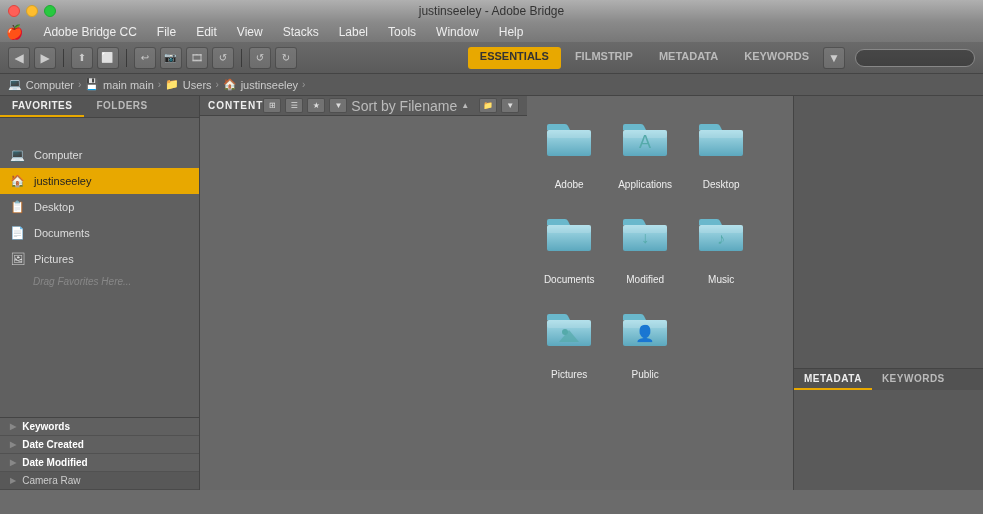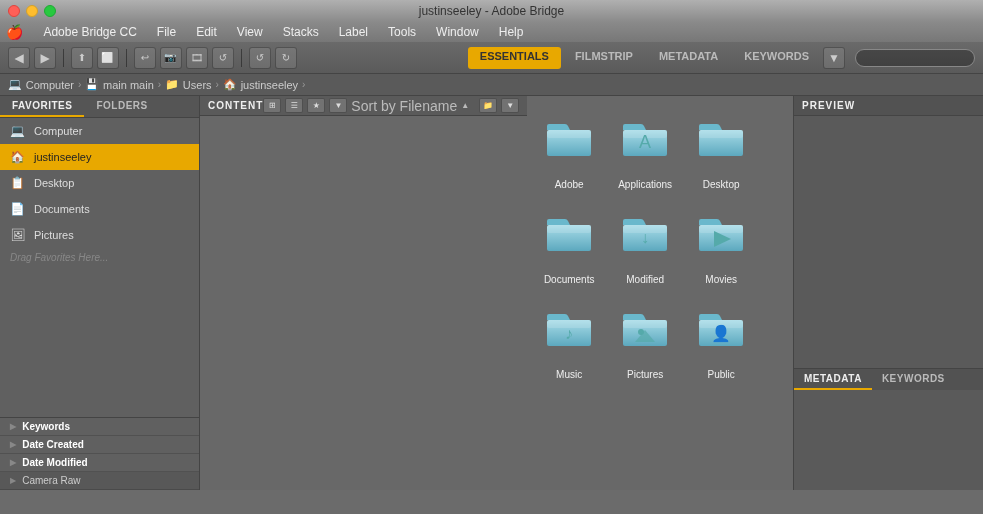--- a/index.html
+++ b/index.html
@@ -141,20 +141,21 @@
       height: calc(514px - 22px - 20px - 32px - 22px - 24px);
     }
 
     
     .sidebar {
       width: 200px;
       background: #606060;
       display: flex;
       flex-direction: column;
       border-right: 1px solid #444;
+      gap: 24px;
     }
     .sidebar-tabs {
       display: flex;
       background: #555;
       border-bottom: 1px solid #444;
     }
     .sidebar-tab {
       padding: 4px 12px;
       font-size: 10px;
       font-weight: bold;
@@ -188,20 +189,21 @@
       align-items: center;
       justify-content: center;
       font-size: 12px;
       flex-shrink: 0;
     }
     .drag-hint {
       font-size: 10px;
       color: #888;
       padding: 4px 10px;
       font-style: italic;
+      margin-left: 23px;
     }
 
     
     .filter-section {
       border-top: 1px solid #444;
     }
     .filter-tabs {
       display: flex;
       background: #525252;
       align-items: center;
@@ -576,40 +578,20 @@
       <rect x="4" y="16" width="44" height="8" rx="2" ry="2" fill="rgba(255,255,255,0.15)"></rect>
       <text x="26" y="34" text-anchor="middle" font-size="16" fill="#5aa">↓</text>
     </svg>
           </div>
           <div class="folder-name">Modified</div>
         </div>
         <div class="folder-item">
           <div class="folder-icon">
             <svg viewBox="0 0 52 46" class="folder-svg" xmlns="http://www.w3.org/2000/svg">
       <defs>
-        <linearGradient id="fgmovies" x1="0" y1="0" x2="0" y2="1">
-          <stop offset="0%" stop-color="#a8dce8"></stop>
-          <stop offset="100%" stop-color="#5ca8be"></stop>
-        </linearGradient>
-      </defs>
-
-      <path d="M4,16 L4,12 Q4,10 6,10 L22,10 Q24,10 25,12 L27,16 Z" fill="#6ab8cc"></path>
-
-      <rect x="4" y="16" width="44" height="26" rx="2" ry="2" fill="url(#fgmovies)"></rect>
-
-      <rect x="4" y="16" width="44" height="8" rx="2" ry="2" fill="rgba(255,255,255,0.15)"></rect>
-      <polygon points="19,22 36,30 19,38" fill="#5aa"></polygon>
-    </svg>
-          </div>
-          <div class="folder-name">Movies</div>
-        </div>
-        <div class="folder-item">
-          <div class="folder-icon">
-            <svg viewBox="0 0 52 46" class="folder-svg" xmlns="http://www.w3.org/2000/svg">
-      <defs>
         <linearGradient id="fgmusic" x1="0" y1="0" x2="0" y2="1">
           <stop offset="0%" stop-color="#a8dce8"></stop>
           <stop offset="100%" stop-color="#5ca8be"></stop>
         </linearGradient>
       </defs>
 
       <path d="M4,16 L4,12 Q4,10 6,10 L22,10 Q24,10 25,12 L27,16 Z" fill="#6ab8cc"></path>
 
       <rect x="4" y="16" width="44" height="26" rx="2" ry="2" fill="url(#fgmusic)"></rect>
 
@@ -657,23 +639,20 @@
       <rect x="4" y="16" width="44" height="8" rx="2" ry="2" fill="rgba(255,255,255,0.15)"></rect>
       <text x="26" y="35" text-anchor="middle" font-size="16" fill="#5aa">👤</text>
     </svg>
           </div>
           <div class="folder-name">Public</div>
         </div>
       </div>
   </div>
 
   <div class="preview-panel">
-    <div class="preview-header">
-      <span class="preview-label">PREVIEW</span>
-    </div>
     <div class="preview-content"></div>
     <div class="metadata-section">
       <div class="metadata-tabs">
         <div class="metadata-tab active">METADATA</div>
         <div class="metadata-tab">KEYWORDS</div>
       </div>
       <div class="metadata-content"></div>
     </div>
   </div>
 

